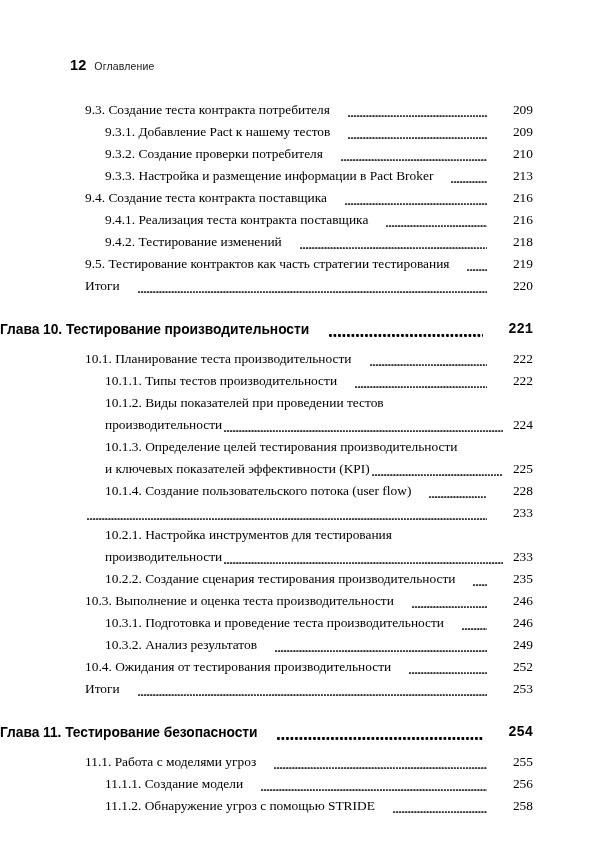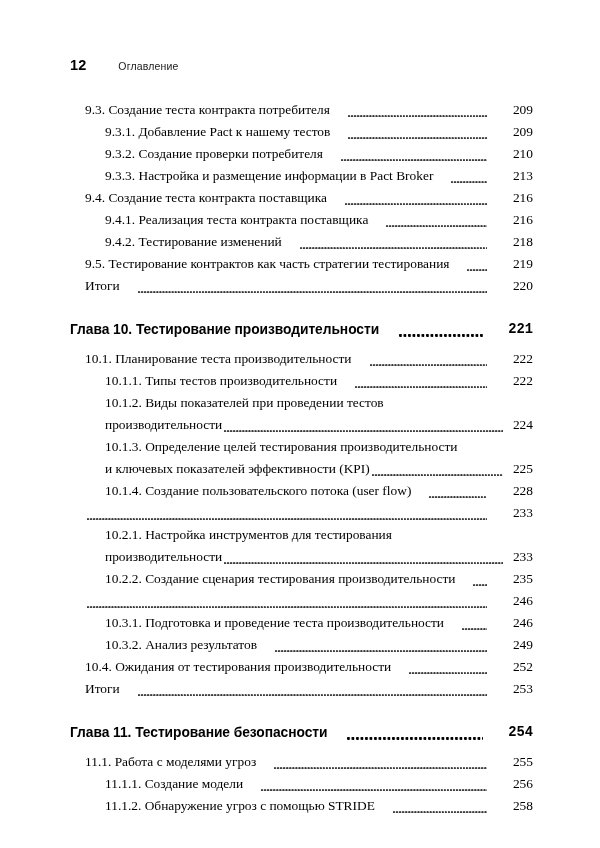--- a/index.html
+++ b/index.html
@@ -31,21 +31,21 @@
     align-items: baseline;
     font-family: "Liberation Sans", "DejaVu Sans", sans-serif;
   }
   .running-head .folio {
     font-weight: bold;
     font-size: 14.5px;
     letter-spacing: 0.1px;
     color: #000;
   }
   .running-head .head-title {
-    margin-left: 32px;
+    margin-left: 8px;
     font-size: 10.5px;
     font-weight: normal;
     color: #1a1a1a;
     letter-spacing: 0.15px;
   }
 
   
   .toc {
     position: absolute;
     left: 0;
@@ -107,21 +107,20 @@
     padding-left: 2px;
     min-width: 26px;
   }
 
   
   .entry.chapter {
     font-family: "Liberation Sans", "DejaVu Sans", sans-serif;
     font-weight: bold;
     font-size: 13.8px;
     line-height: 24px;
-    padding-left: 70px;
     letter-spacing: -0.05px;
   }
   .entry.chapter .leader {
     position: relative;
     height: 17px;
   }
   .entry.chapter .leader::after {
     content: "";
     position: absolute;
     left: 4px; right: 4px;
@@ -256,20 +255,21 @@
             <span class="page-no">233</span>
           </span>
         </span>
       </div>
       <div class="entry lvl3">
         <span class="title">10.2.2. Создание сценария тестирования производительности</span>
         <span class="leader"></span>
         <span class="page-no">235</span>
       </div>
       <div class="entry lvl2">
+        <span class="title">10.3. Выполнение и оценка теста производительности</span>
         <span class="leader"></span>
         <span class="page-no">246</span>
       </div>
       <div class="entry lvl3">
         <span class="title">10.3.1. Подготовка и проведение теста производительности</span>
         <span class="leader"></span>
         <span class="page-no">246</span>
       </div>
       <div class="entry lvl3">
         <span class="title">10.3.2. Анализ результатов</span>

